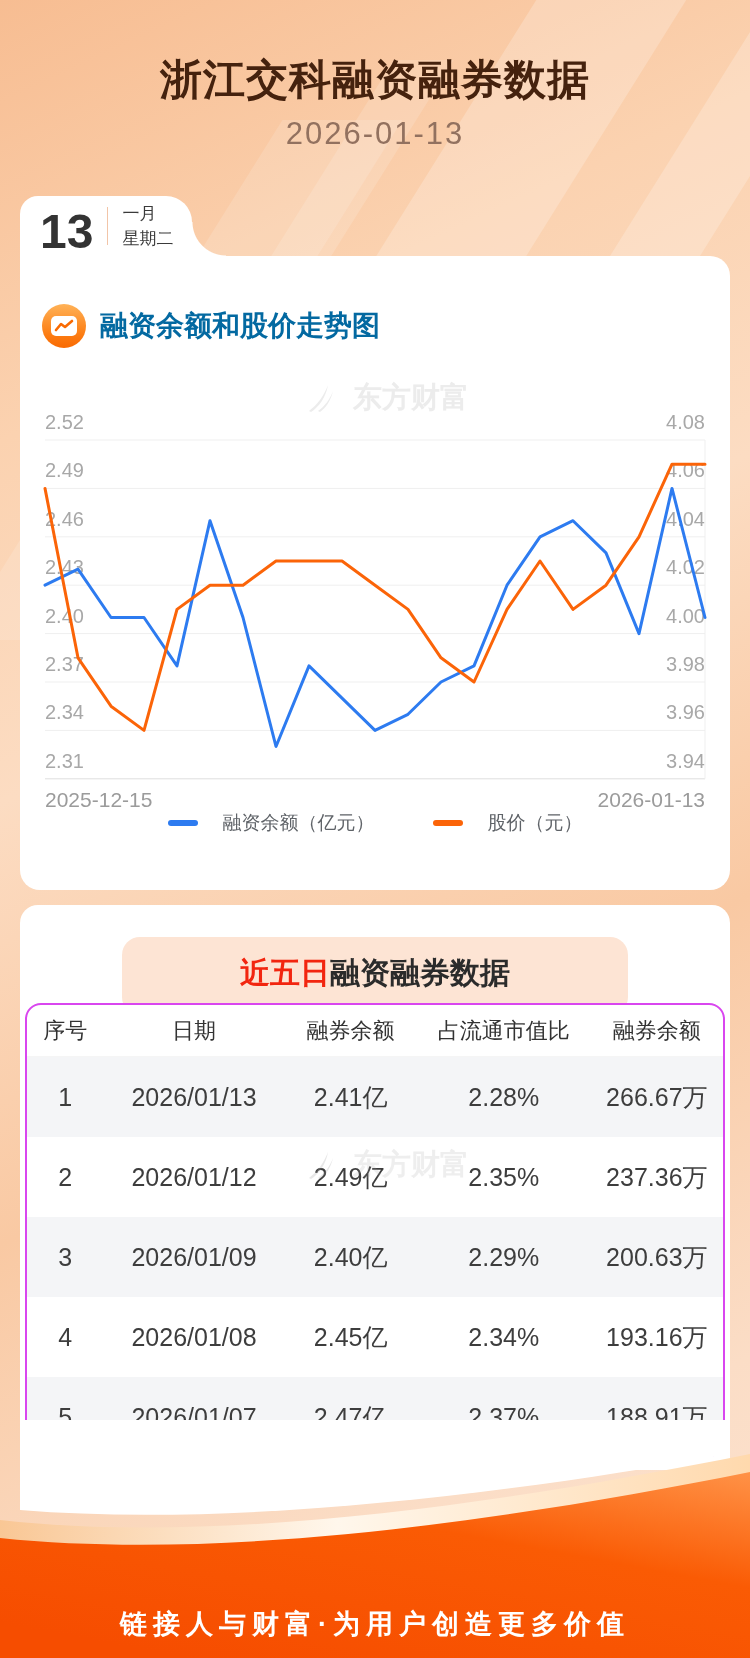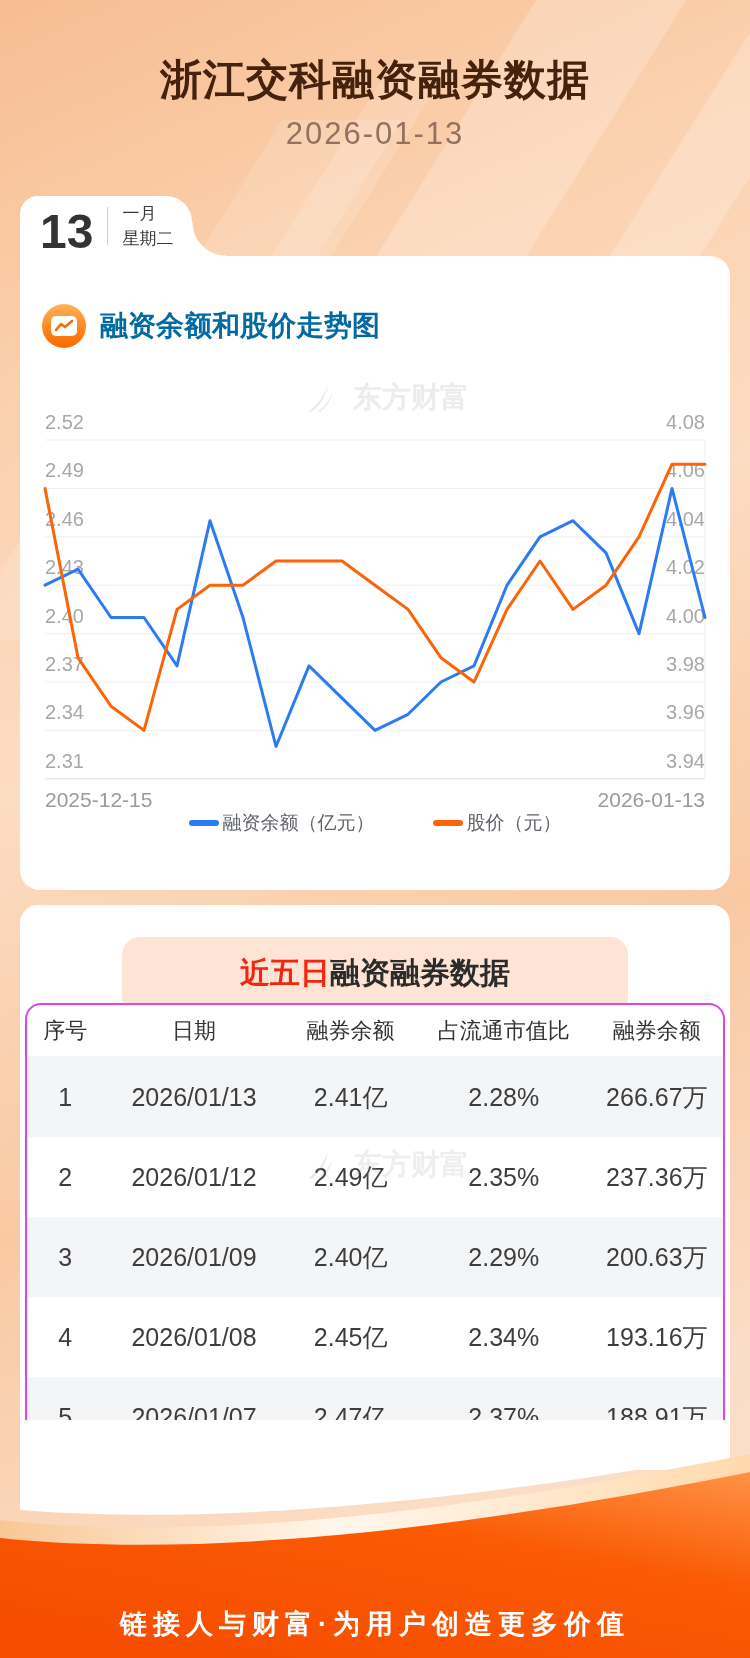--- a/index.html
+++ b/index.html
@@ -42,21 +42,21 @@
   .sec-title { font-size:28px; font-weight:bold; color:#0369a1; margin-left:14px; }
 
   .watermark { position:absolute; display:flex; align-items:center; gap:18px; z-index:1;
     color:#ececec; font-size:29px; font-weight:bold; pointer-events:none; }
   .wm-chart { left:285px; top:122px; }
   .wm-table { left:285px; top:240px; z-index:4; color:rgba(160,160,160,.18); }
 
   .chart-svg { position:absolute; left:0; top:124px; z-index:2; }
   .legend { position:absolute; left:0; top:554px; width:100%; display:flex;
     justify-content:center; gap:58px; z-index:2; }
-  .legend-item { display:flex; align-items:center; gap:4px; }
+  .legend-item { display:flex; align-items:center; gap:25px; }
   .legend-swatch { width:30px; height:6px; border-radius:3px; }
   .legend-label { font-size:19px; color:#5f6368; }
 
   
   .card2 { position:absolute; left:20px; top:905px; width:710px; height:565px;
     background:#fff; border-radius:18px 18px 0 0; z-index:2;padding-left:17px; }
   .tbl-badge { position:absolute; left:102px; top:32px; width:506px; height:78px;
     background:#fde4d4; border-radius:18px; text-align:center; }
   .tbl-title { margin-top:16px; font-size:30px; font-weight:bold; color:#2b2b2b; }
   .tbl-title .hl { color:#f2250f; }

